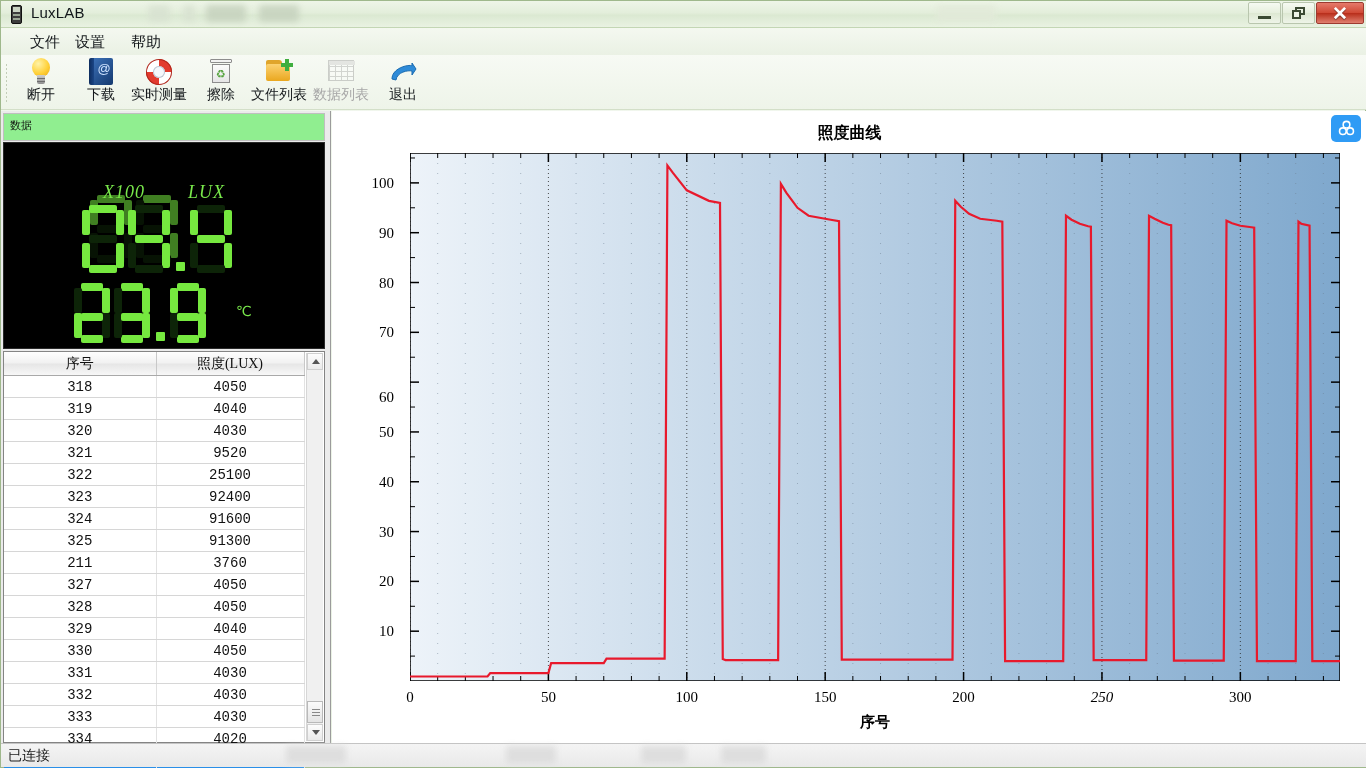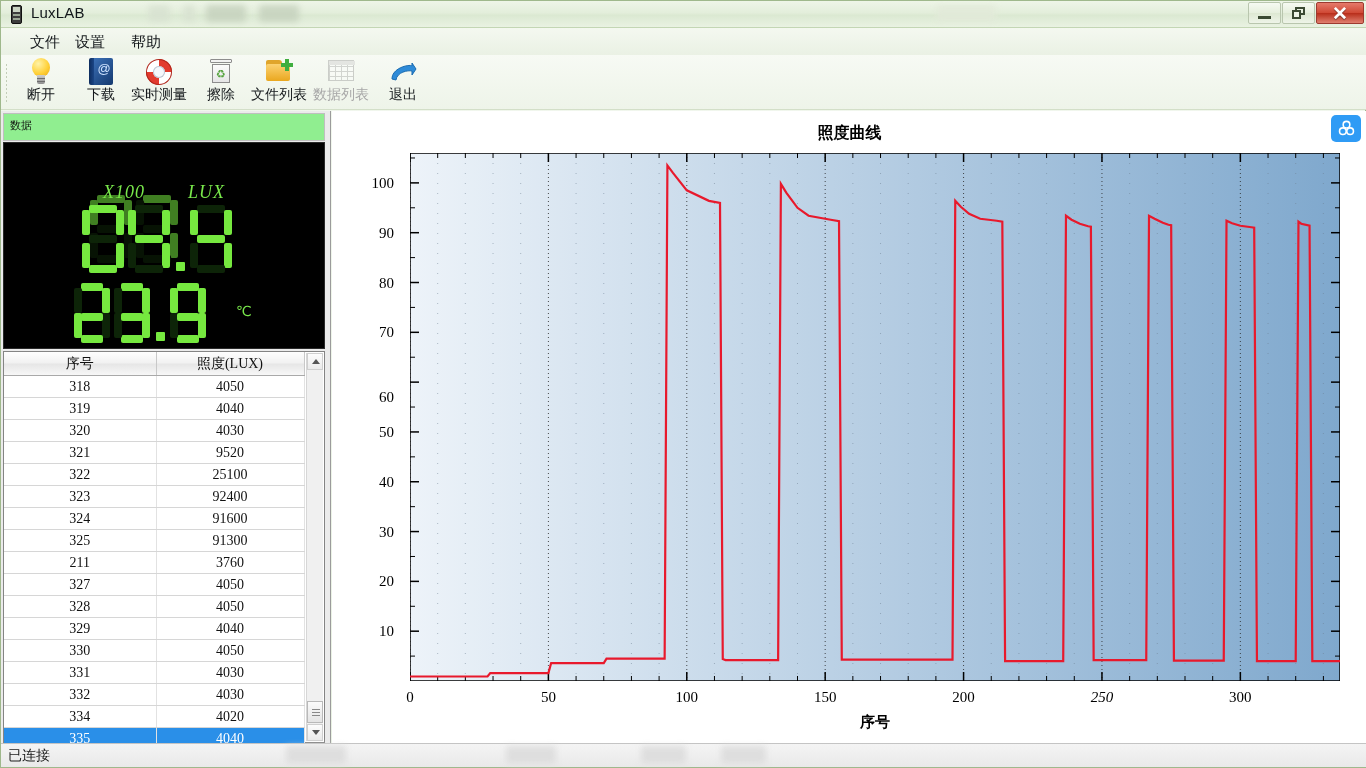--- a/index.html
+++ b/index.html
@@ -152,21 +152,21 @@
 
   
   .tblwrap{position:absolute;left:2px;top:240px;width:322px;height:392px;
      background:#fff;border:1px solid #848484;box-sizing:border-box;}
   table.dt{border-collapse:collapse;width:300px;table-layout:fixed;
      font-family:"Liberation Serif","DejaVu Serif",serif;}
   table.dt th{height:21px;font-size:14px;font-weight:normal;color:#111;
      background:linear-gradient(180deg,#fefefe 0%,#f1f1f1 48%,#e6e6e6 52%,#f7f7f7 100%);
      border-right:1px solid #c8c8c8;border-bottom:1px solid #a9a9a9;}
   table.dt td{height:19px;font-size:14px;color:#111;text-align:center;
-     border-bottom:1px solid #d6d6d6;border-right:1px solid #e2e2e2;}
+     border-bottom:1px solid #d6d6d6;border-right:1px solid #e2e2e2;font-family:Liberation Mono, monospace;}
   table.dt col.c1{width:152px;}
   table.dt col.c2{width:148px;}
   table.dt tr.sel td{background:#2a8fe8;color:#fff;}
   .vscroll{position:absolute;right:1px;top:1px;width:17px;height:388px;
      background:#f0f0f0;border-left:1px solid #d6d6d6;box-sizing:border-box;}
   .vs-up,.vs-dn{position:absolute;left:0;width:16px;height:17px;
      background:linear-gradient(180deg,#fdfdfd,#eaeaea);border:1px solid #cfcfcf;box-sizing:border-box;}
   .vs-up{top:0;}
   .vs-dn{bottom:0;}
   .vs-up:after,.vs-dn:after{content:"";position:absolute;left:4px;border-left:4px solid transparent;border-right:4px solid transparent;}
@@ -475,20 +475,24 @@
             <tr>
               <td>330</td>
               <td>4050</td>
             </tr>
             <tr>
               <td>331</td>
               <td>4030</td>
             </tr>
             <tr>
               <td>332</td>
+              <td>4030</td>
+            </tr>
+            <tr>
+              <td>333</td>
               <td>4030</td>
             </tr>
             <tr>
               <td>334</td>
               <td>4020</td>
             </tr>
             <tr class="sel">
               <td>335</td>
               <td>4040</td>
             </tr>

